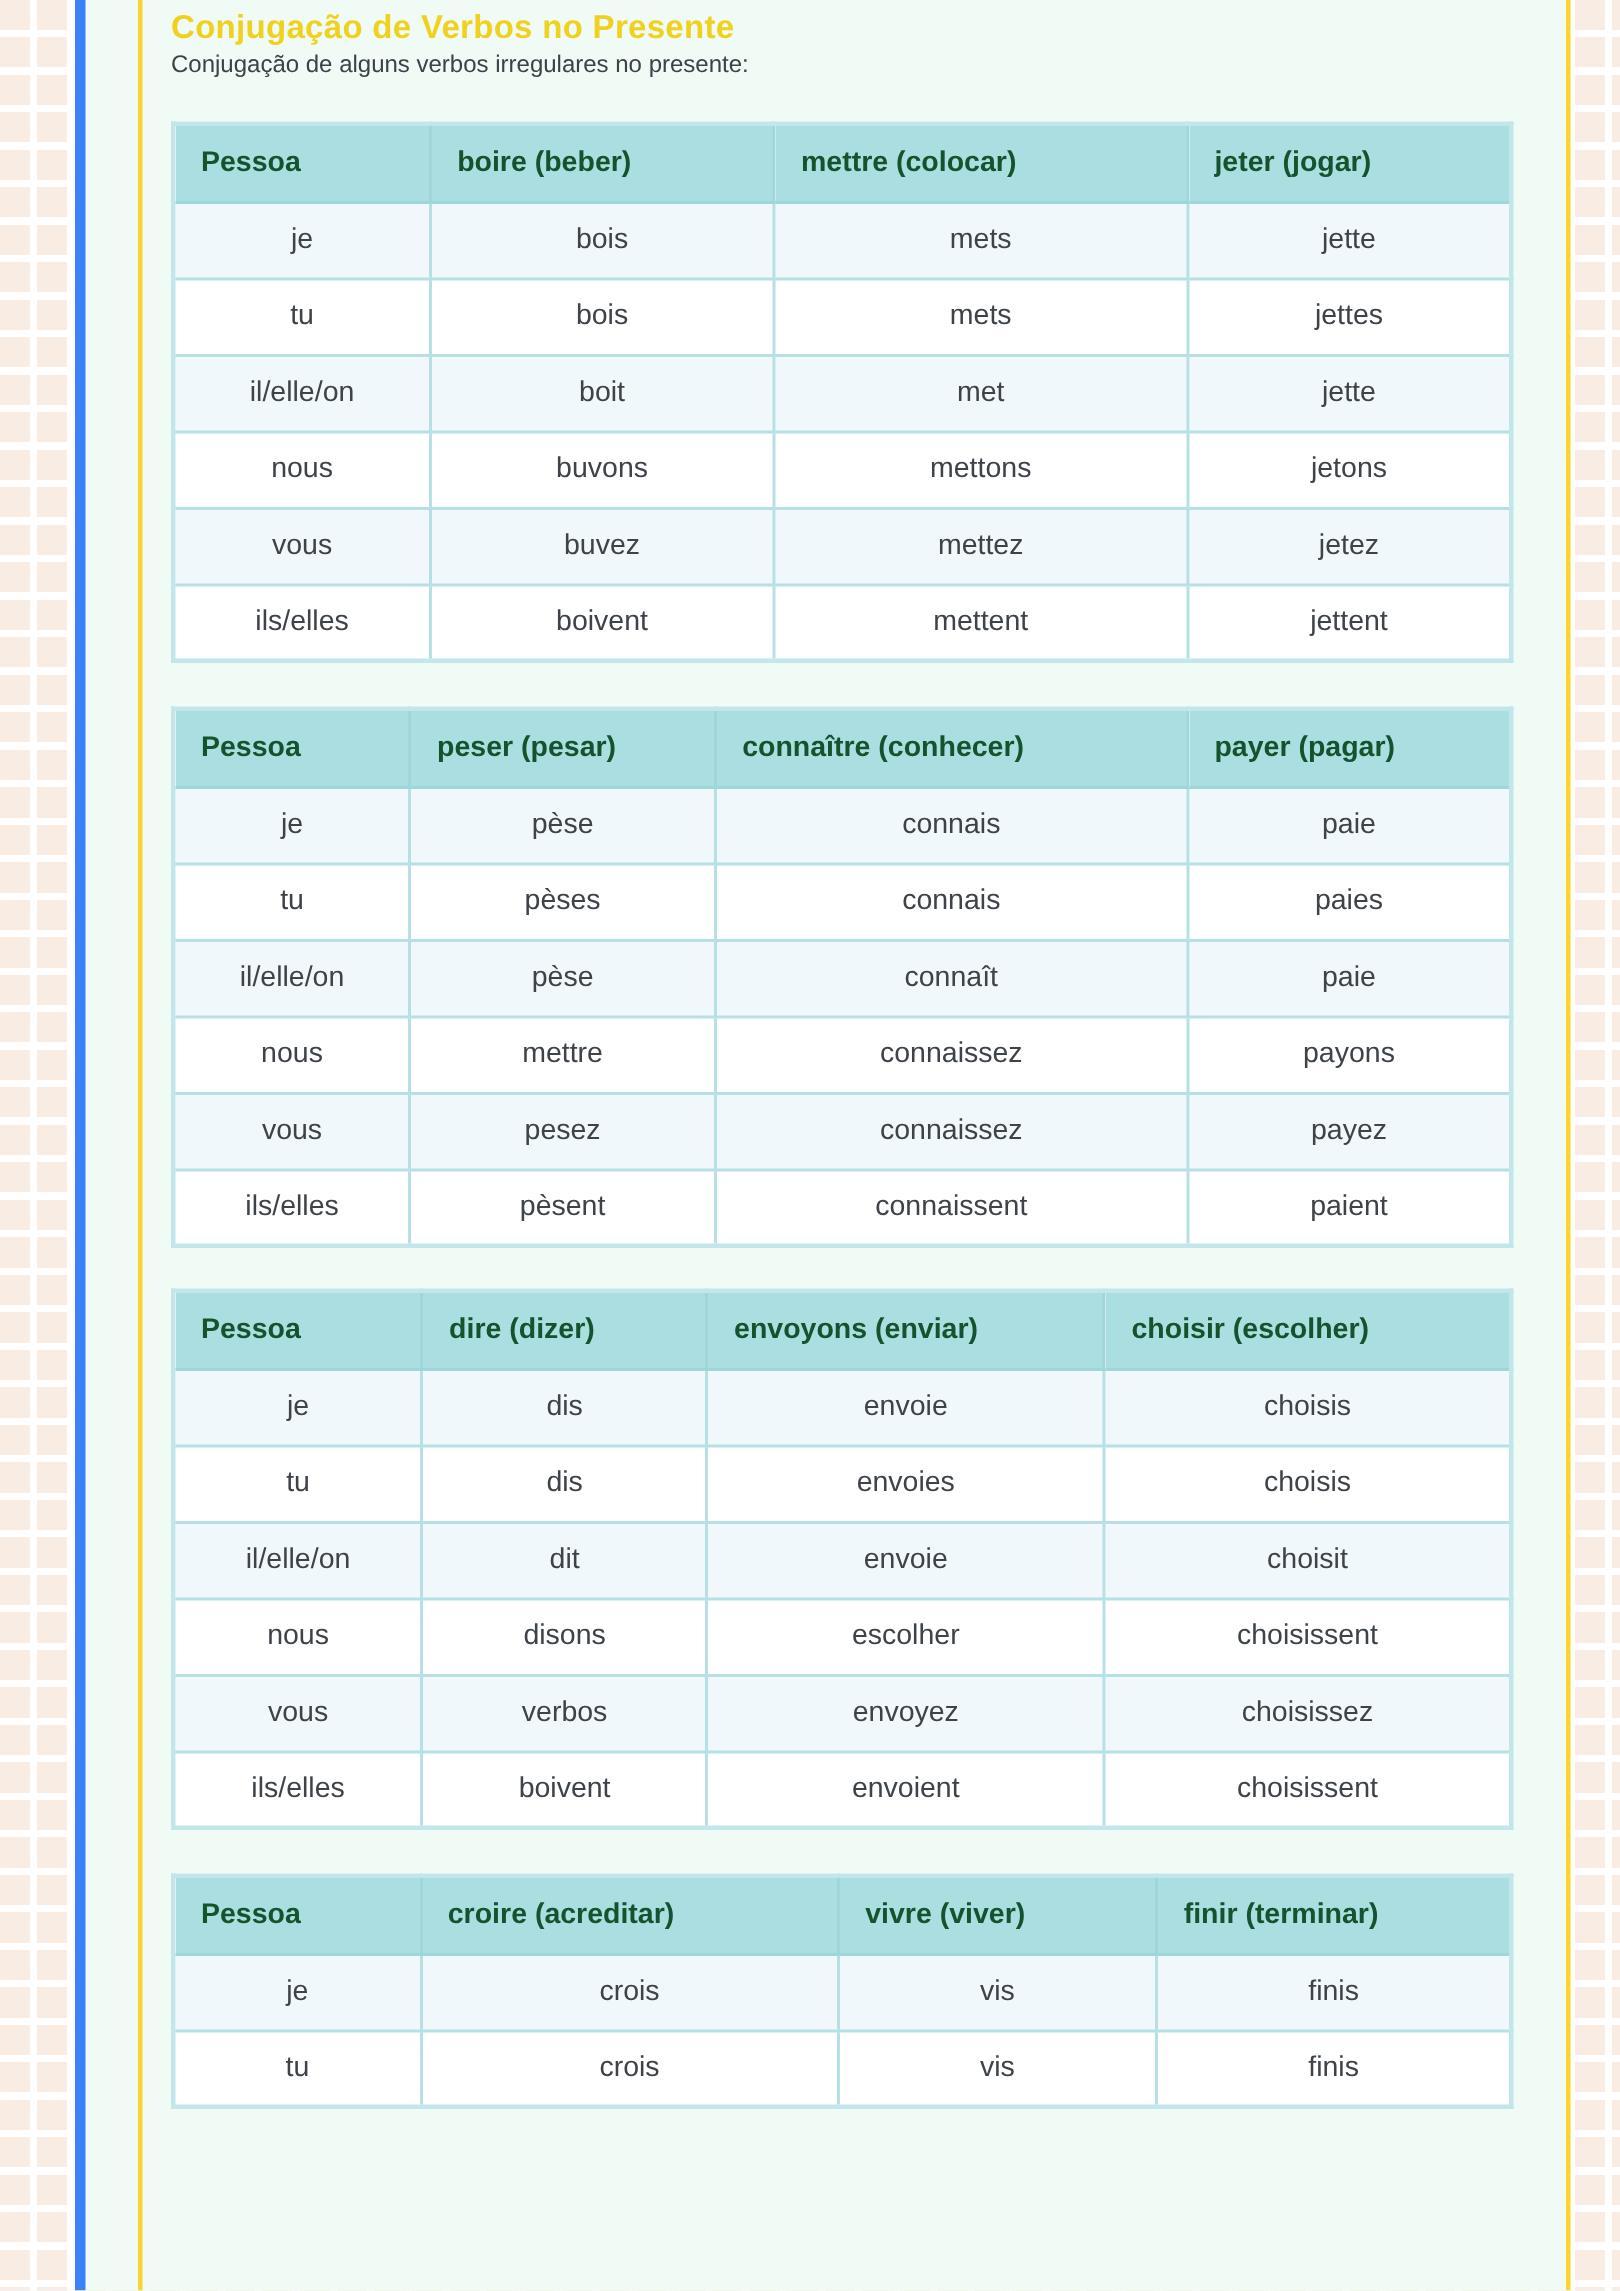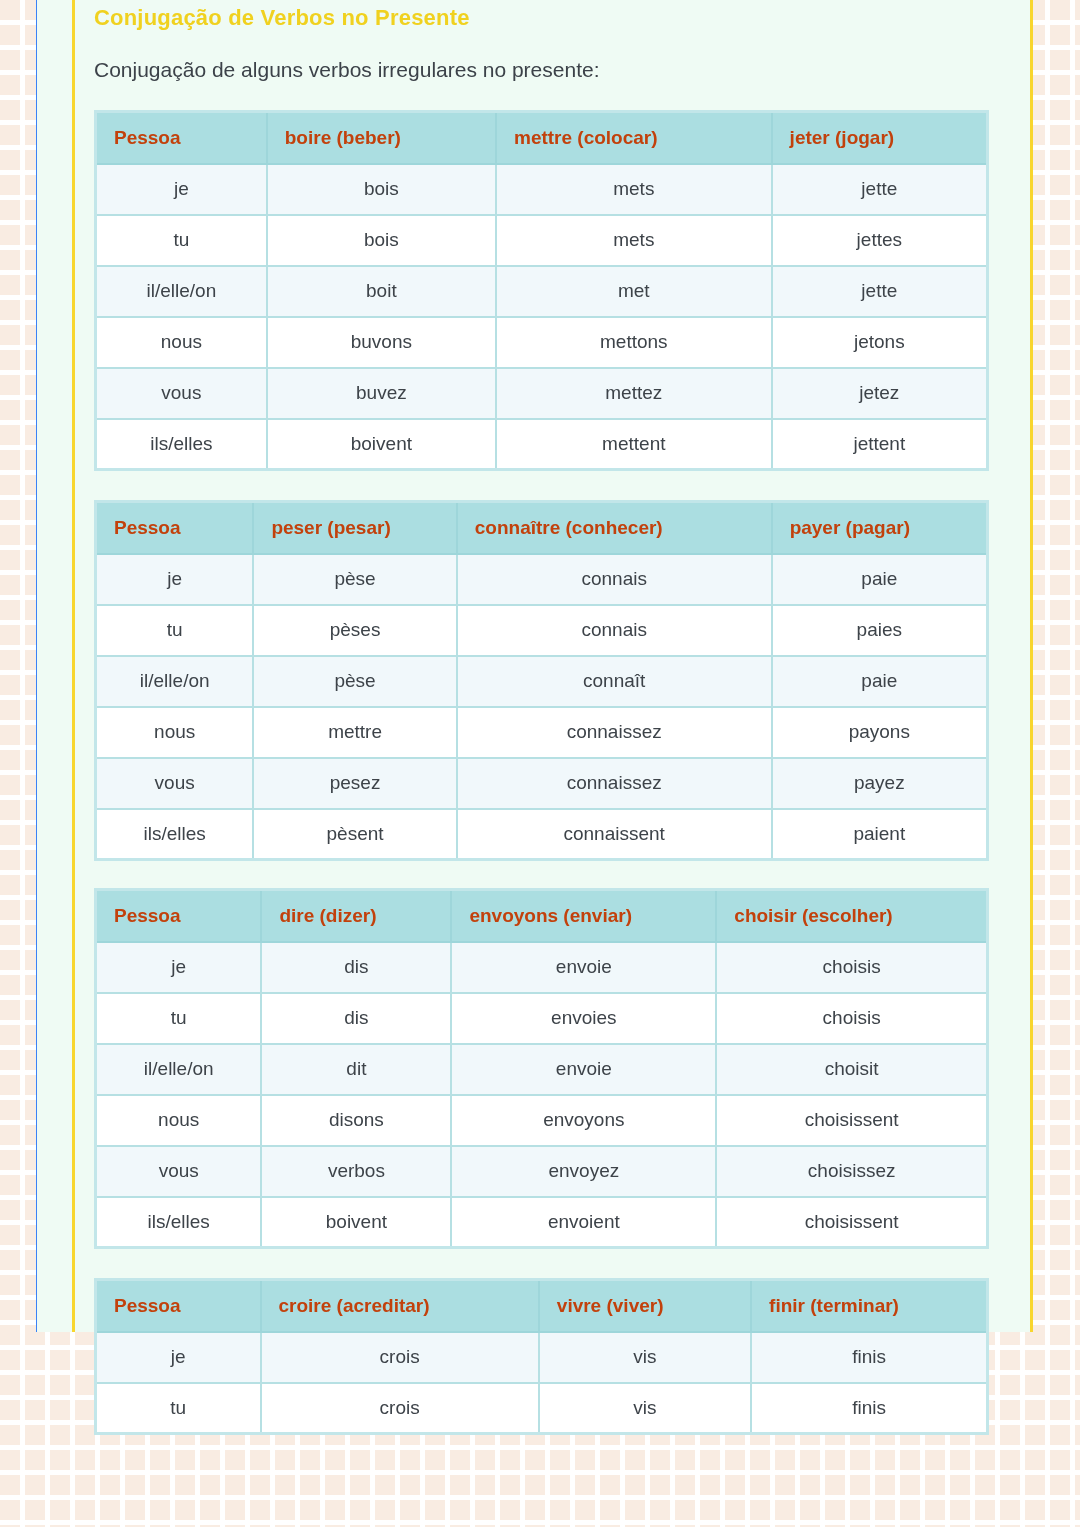--- a/index.html
+++ b/index.html
@@ -7,24 +7,24 @@
   body {
     font-family: "Liberation Sans", "DejaVu Sans", sans-serif;
     background-color: #f9ece2;
     background-image:
       repeating-linear-gradient(to right, transparent 0, transparent 20px, #ffffff 20px, #ffffff 25px),
       repeating-linear-gradient(to bottom, transparent 0, transparent 20px, #ffffff 20px, #ffffff 25px);
     position: relative;
   }
   .band {
     position: absolute;
-    left: 36px; top: 0;
-    width: 997px; height: 1332px;
+    left: 50px; top: 0;
+    width: 997px; height: 1527px;
     background: #effbf4;
-    border-left: 1px solid #3b82f6;
+    border-left: 7px solid #3b82f6;
     border-right: 3px solid #f8d62e;
   }
   .inner-margin-line {
     position: absolute;
     left: 35px; top: 0; bottom: 0;
     width: 3px;
     background: #f8d62e;
   }
   .content {
     position: absolute;
@@ -33,35 +33,35 @@
   }
   h1.page-title {
     padding-top: 5px;
     font-size: 22px;
     line-height: 1.2;
     font-weight: 700;
     color: #f0d11f;
     letter-spacing: 0.2px;
   }
   p.page-subtitle {
-    margin-top: 27px;
-    font-size: 21px;
+    margin-top: 4px;
+    font-size: 16px;
     color: #3c4249;
   }
   table.conj {
     width: 895px;
     border-collapse: collapse;
     table-layout: fixed;
     border: 3px solid #c2e6e9;
     background: #ffffff;
   }
   table.conj th {
     height: 52px;
     background: #abdee1;
-    color: #c2410c;
+    color: #14532d;
     font-size: 19px;
     font-weight: 700;
     text-align: left;
     padding-left: 17px;
     border: 2px solid #9ed6da;
     overflow: hidden;
     white-space: nowrap;
   }
   table.conj td {
     height: 51px;
@@ -237,21 +237,21 @@
           </tr>
           <tr>
             <td>il/elle/on</td>
             <td>dit</td>
             <td>envoie</td>
             <td>choisit</td>
           </tr>
           <tr>
             <td>nous</td>
             <td>disons</td>
-            <td>envoyons</td>
+            <td>escolher</td>
             <td>choisissent</td>
           </tr>
           <tr>
             <td>vous</td>
             <td>verbos</td>
             <td>envoyez</td>
             <td>choisissez</td>
           </tr>
           <tr>
             <td>ils/elles</td>

